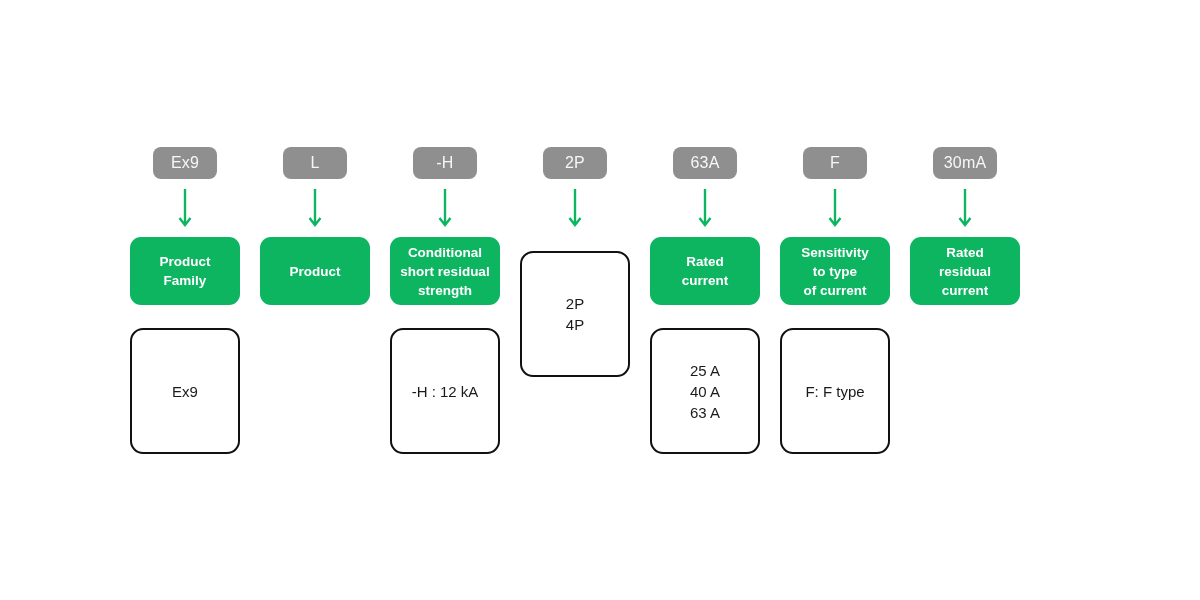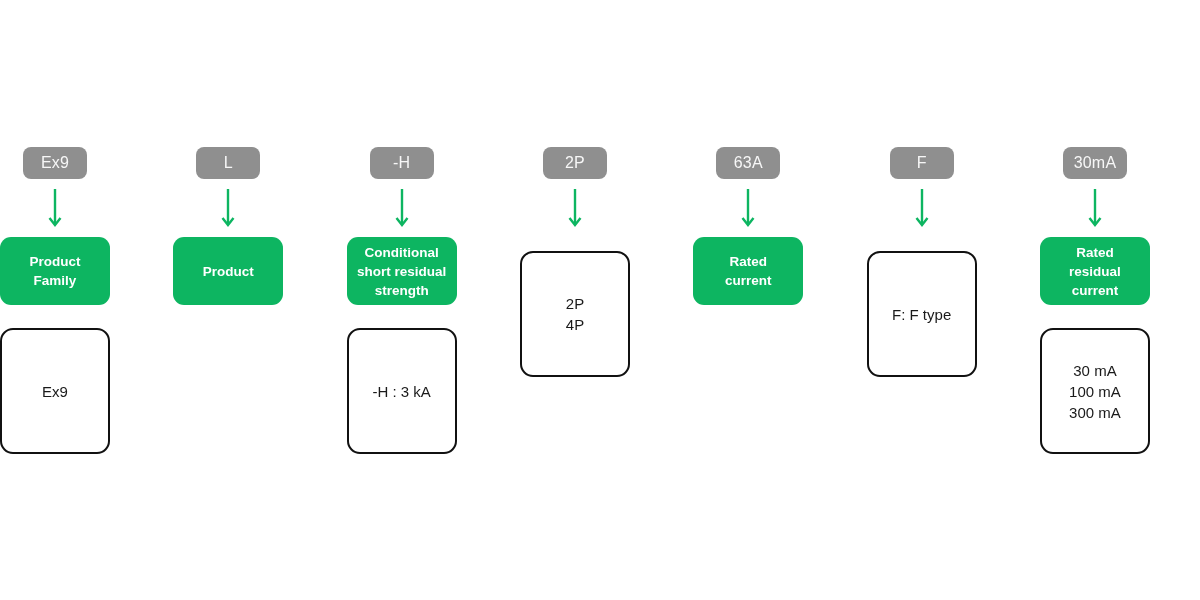--- a/index.html
+++ b/index.html
@@ -11,21 +11,21 @@
     --bg:#ffffff;
   }
   *{margin:0;padding:0;box-sizing:border-box;}
   html,body{width:1200px;height:600px;background:var(--bg);overflow:hidden;}
   body{font-family:"Liberation Sans", sans-serif;}
   .canvas{
     position:relative;width:1200px;height:600px;background:var(--bg);
   }
   .columns{
     position:absolute;top:147px;left:0;width:1150px;
-    display:flex;justify-content:space-between;gap:26px;
+    display:flex;justify-content:center;gap:20px;
   }
   .column{
     width:110px;display:flex;flex-direction:column;align-items:center;
   }
   .code-badge{
     width:64px;height:32px;border-radius:8px;background:var(--gray);
     color:var(--badge-text);font-size:16px;line-height:32px;text-align:center;
     letter-spacing:.2px;
   }
   .arrow{
@@ -73,60 +73,63 @@
 
     <div class="column">
       <div class="code-badge">-H</div>
       <svg class="arrow" viewBox="0 0 16 40">
         <line x1="8" y1="1" x2="8" y2="36" stroke="var(--green)" stroke-width="2.4"></line>
         <polyline points="2.5,30 8,37 13.5,30" fill="none" stroke="var(--green)" stroke-width="2.4"></polyline>
       </svg>
       <div class="attr-label">Conditional
 short residual
 strength</div>
-      <div class="options-box">-H : 3 kA</div>
+      <div class="options-box">-H : 12 kA</div>
     </div>
 
     <div class="column">
       <div class="code-badge">2P</div>
       <svg class="arrow" viewBox="0 0 16 40">
         <line x1="8" y1="1" x2="8" y2="36" stroke="var(--green)" stroke-width="2.4"></line>
         <polyline points="2.5,30 8,37 13.5,30" fill="none" stroke="var(--green)" stroke-width="2.4"></polyline>
       </svg>
       <div class="options-box">2P
 4P</div>
     </div>
 
     <div class="column">
       <div class="code-badge">63A</div>
       <svg class="arrow" viewBox="0 0 16 40">
         <line x1="8" y1="1" x2="8" y2="36" stroke="var(--green)" stroke-width="2.4"></line>
         <polyline points="2.5,30 8,37 13.5,30" fill="none" stroke="var(--green)" stroke-width="2.4"></polyline>
       </svg>
       <div class="attr-label">Rated
 current</div>
+      <div class="options-box">25 A
+40 A
+63 A</div>
     </div>
 
     <div class="column">
       <div class="code-badge">F</div>
       <svg class="arrow" viewBox="0 0 16 40">
         <line x1="8" y1="1" x2="8" y2="36" stroke="var(--green)" stroke-width="2.4"></line>
         <polyline points="2.5,30 8,37 13.5,30" fill="none" stroke="var(--green)" stroke-width="2.4"></polyline>
       </svg>
+      <div class="attr-label">Sensitivity
+to type
+of current</div>
       <div class="options-box">F: F type</div>
     </div>
 
     <div class="column">
       <div class="code-badge">30mA</div>
       <svg class="arrow" viewBox="0 0 16 40">
         <line x1="8" y1="1" x2="8" y2="36" stroke="var(--green)" stroke-width="2.4"></line>
         <polyline points="2.5,30 8,37 13.5,30" fill="none" stroke="var(--green)" stroke-width="2.4"></polyline>
       </svg>
       <div class="attr-label">Rated
 residual
 current</div>
-      <div class="options-box">30 mA
-100 mA
-300 mA</div>
     </div>
 
   </div>
 </div>
 
 </body></html>

